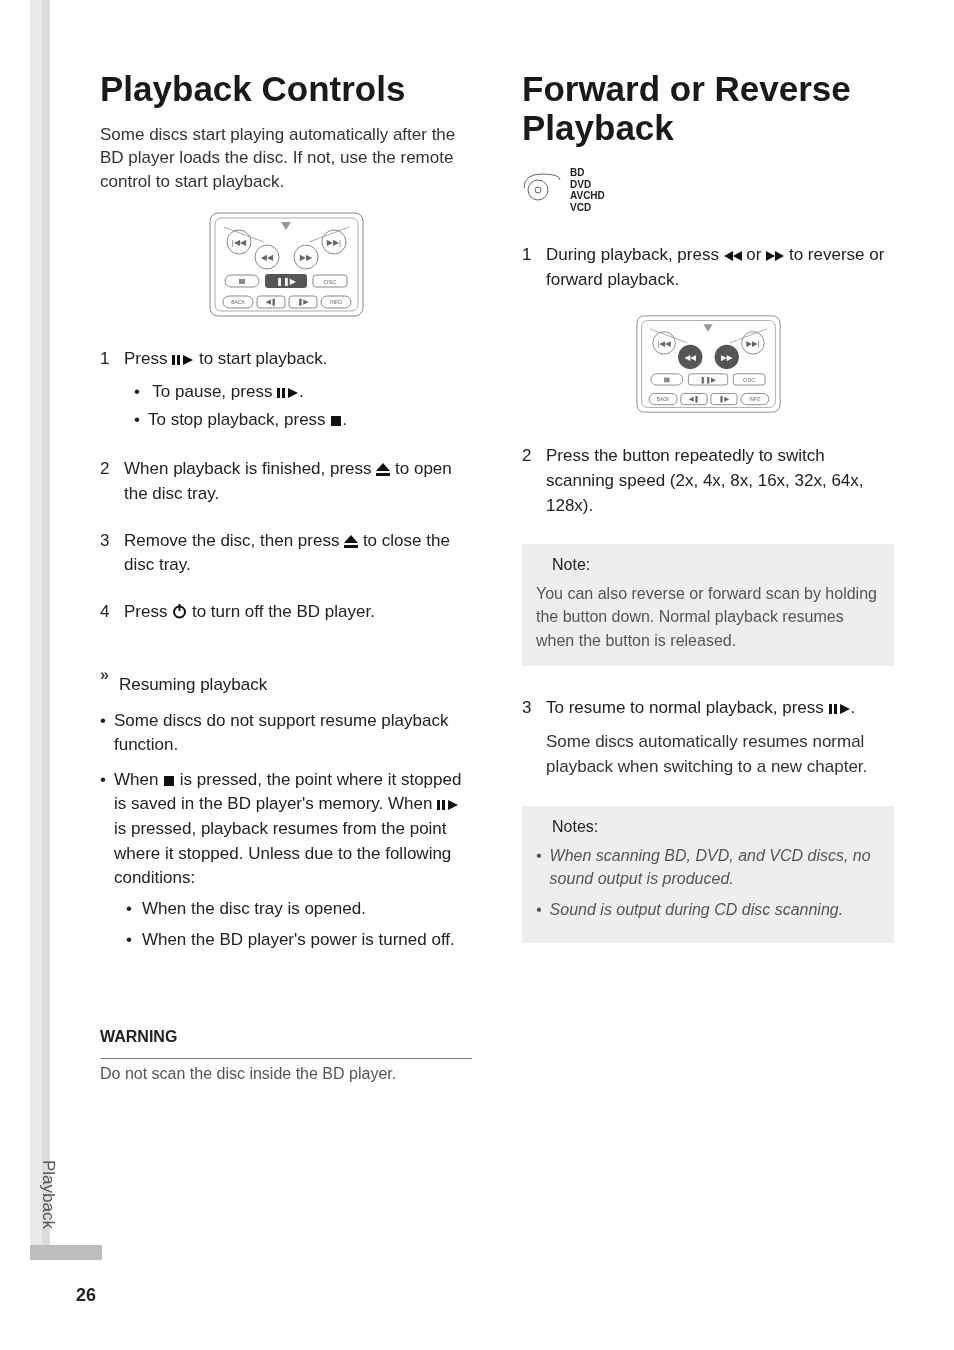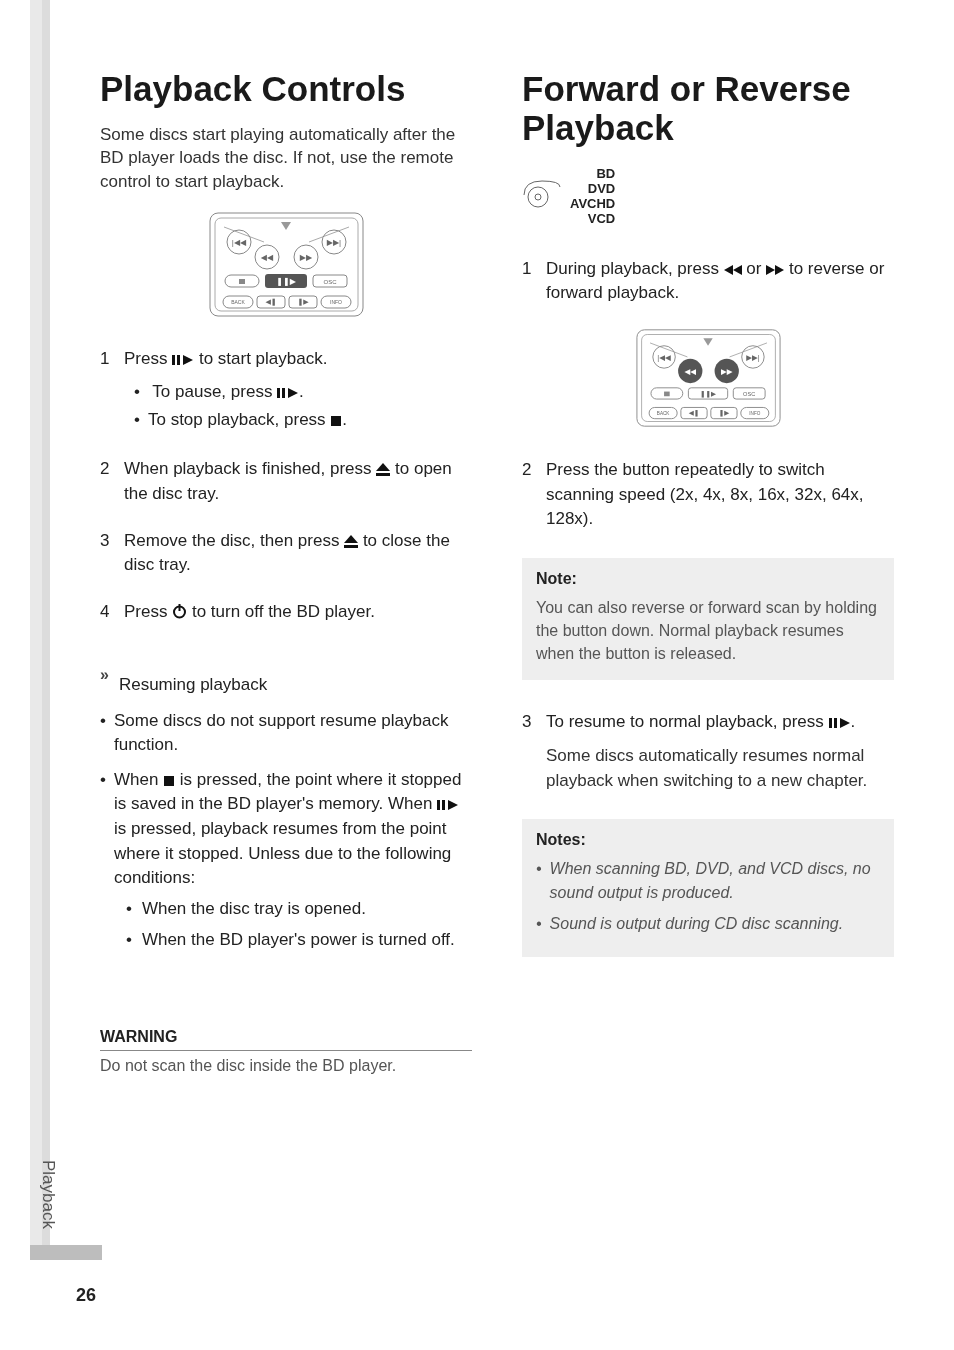--- a/index.html
+++ b/index.html
@@ -51,30 +51,30 @@
   .chevrons { font-size: 16px; letter-spacing: -4px; color: #444; font-weight: 600; }
   .subhead { font-weight: 400; font-size: 17px; margin-top: 20px; }
   .bullets { list-style: none; }
   .bullets > li { display: flex; gap: 8px; font-size: 17px; line-height: 1.45; margin-bottom: 10px; }
   .bullets > li::before { content: "•"; margin-left: 0; }
   .bullets .sub2 { list-style: none; margin-top: 6px; width: 100%; }
   .bullets .sub2 li { display: flex; gap: 6px; margin-bottom: 6px; }
   .bullets .sub2 li::before { content: "•"; margin-left: 12px; margin-right: 4px; }
   .disc-label { display: flex; align-items: center; gap: 8px; margin: 20px 0 30px; }
   .disc-icon-wrap { display:inline-block; }
-  .disc-text { font-size: 13px; font-weight: 700; line-height: 1.15; text-align: right; }
+  .disc-text { font-size: 10px; font-weight: 700; line-height: 1.15; }
   .note-box { background: #eee; padding: 12px 14px 14px; margin: 26px 0 30px; }
-  .note-box .note-h { font-weight: 700; font-size: 16px; margin-bottom: 8px; }
+  .note-box .note-h { font-weight: 400; font-size: 16px; margin-bottom: 8px; margin-left: 16px; }
   .note-box .note-body { font-size: 16px; color: #555; line-height: 1.45; }
   .note-box ul { list-style: none; }
   .note-box ul li { display:flex; gap:8px; margin-bottom:8px;font-style:italic; }
   .note-box ul li::before { content:"•"; }
   .step-para { font-size: 17px; line-height: 1.45; margin-top: 10px; color:#333; }
   .warning-block { margin-top: 70px; }
-  .warning-h { font-weight: 700; font-size: 16px; border-bottom: 1px solid #888; padding-bottom: 4px; margin-bottom: 6px; display:block; }
+  .warning-h { font-weight: 700; font-size: 16px; border-bottom: 1px solid #888; padding-bottom: 12px; margin-bottom: 6px; display:block; }
   .warning-body { font-size: 16px; color: #555; }
   .side-tab {
     position: absolute;
     left: 38px; top: 1160px;
     writing-mode: vertical-rl;
     font-size: 17px; color: #555;
   }
   .side-accent {
     position: absolute;
     left: 30px; top: 1245px; width: 72px; height: 15px;

